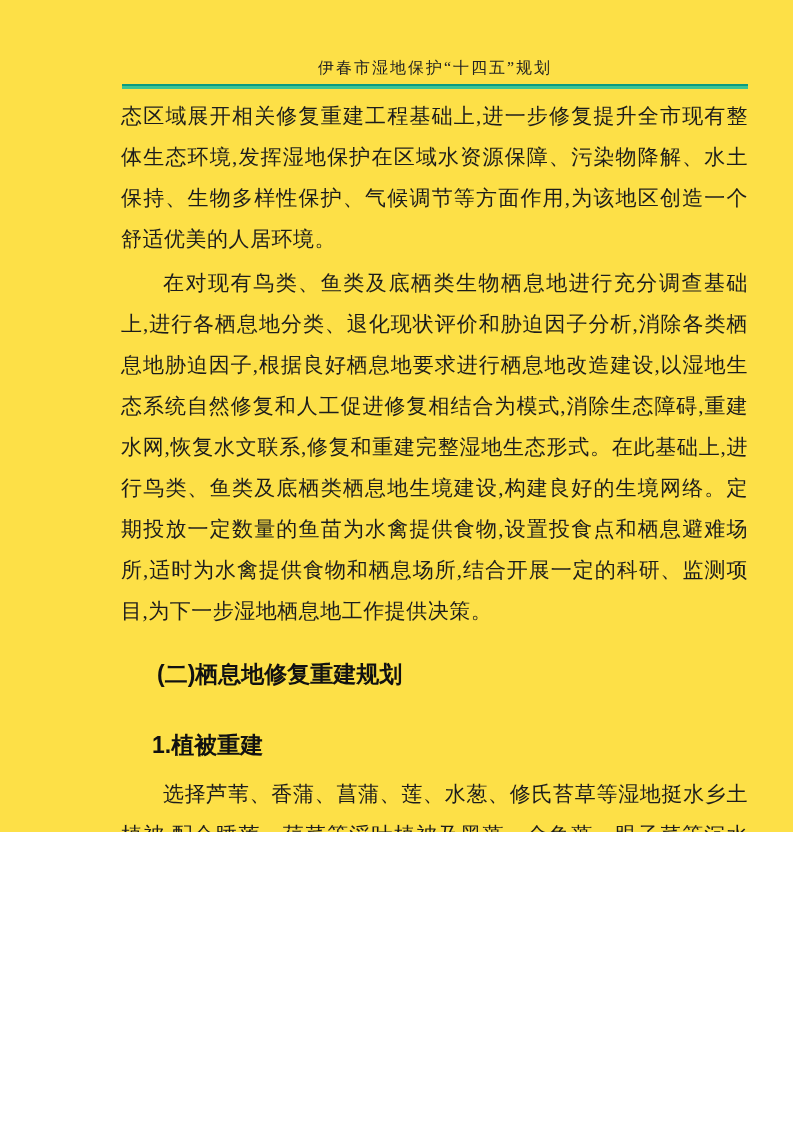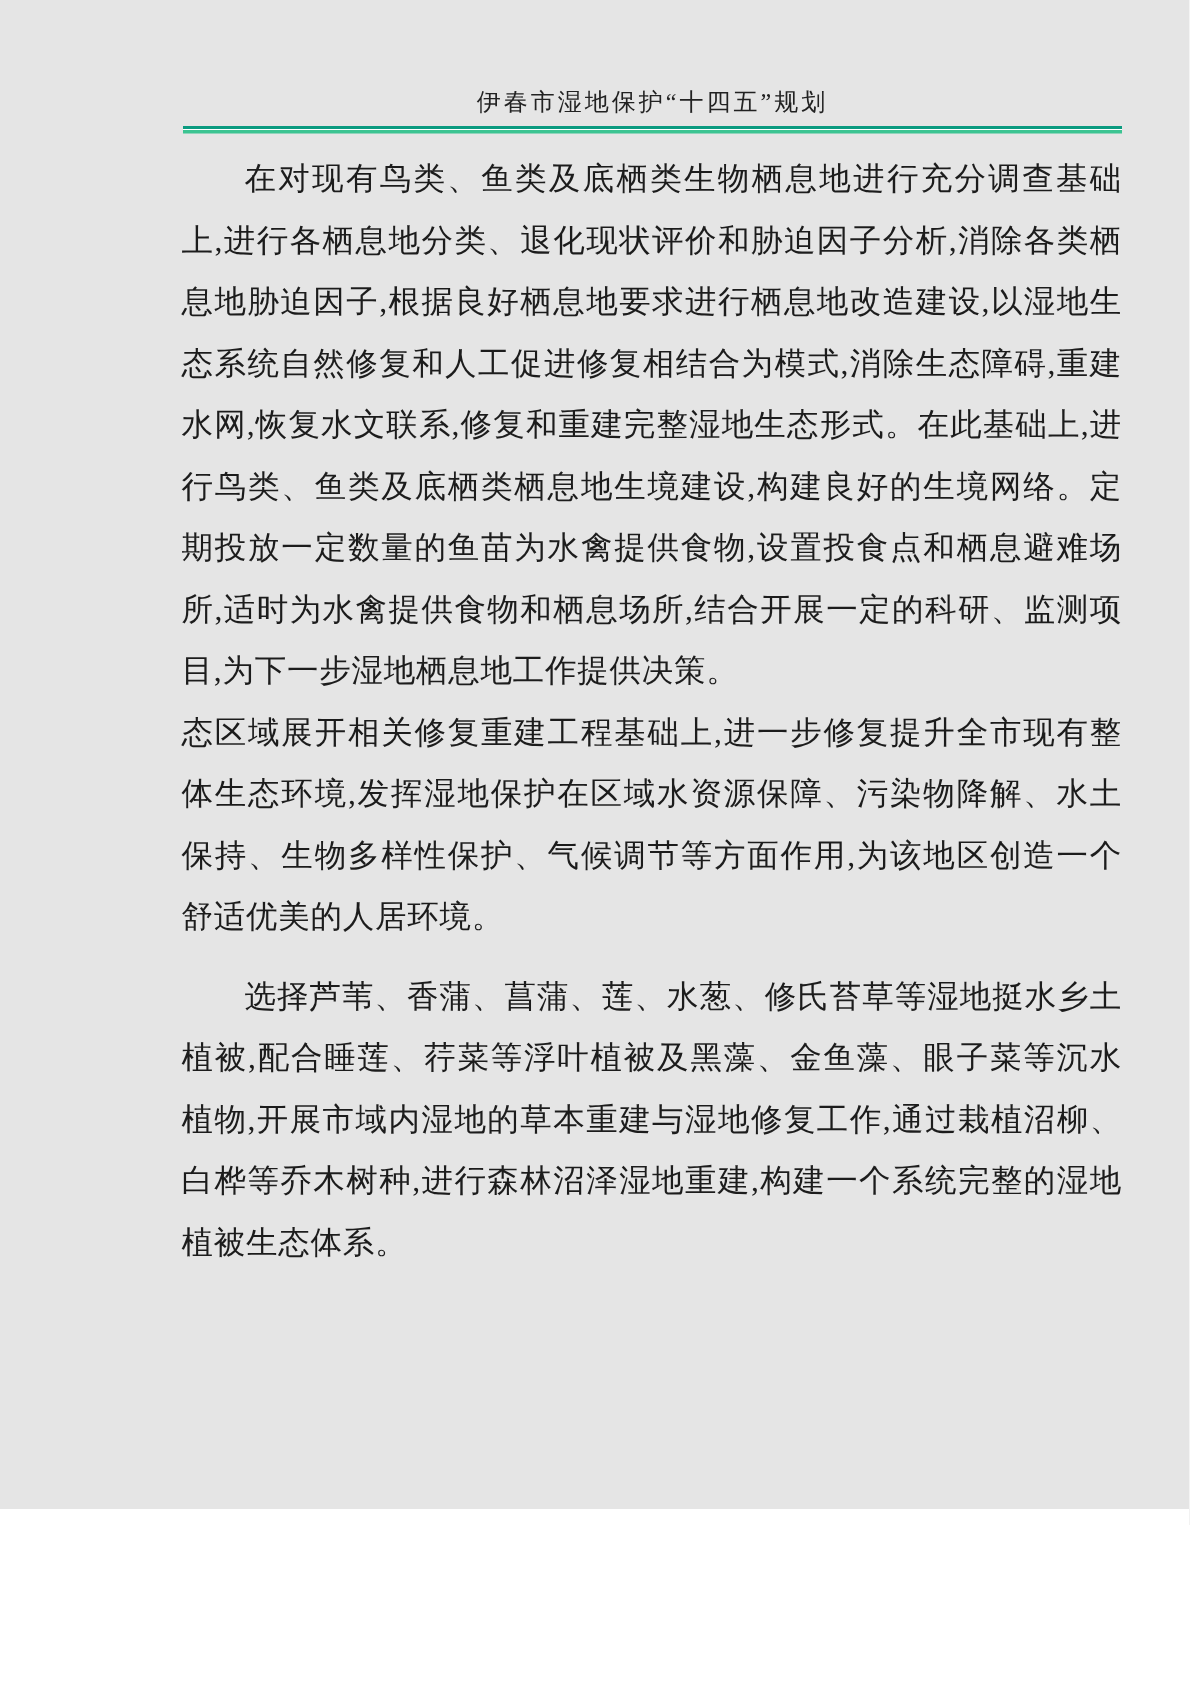--- a/index.html
+++ b/index.html
@@ -3,22 +3,22 @@
 <meta charset="utf-8">
 <style>
   html, body {
     margin: 0;
     padding: 0;
     background: #ffffff;
   }
   .page {
     position: relative;
     width: 793px;
-    height: 1006px;
-    background: #e5e5e5;
+    height: 832px;
+    background: #fde047;
     overflow: hidden;
     font-family: "Liberation Serif", "DejaVu Serif", serif;
     color: #1c1c1c;
   }
   .header {
     position: absolute;
     top: 58px;
     left: 122px;
     width: 626px;
     text-align: center;
@@ -102,25 +102,27 @@
 <div class="page">
 
   <div class="header">
     <span class="header-title">伊春市湿地保护“十四五”规划</span>
   </div>
 
   <div class="header-rule"></div>
 
   <div class="content">
 
+    <p class="body-par">态区域展开相关修复重建工程基础上,进一步修复提升全市现有整体生态环境,发挥湿地保护在区域水资源保障、污染物降解、水土保持、生物多样性保护、气候调节等方面作用,为该地区创造一个舒适优美的人居环境。</p>
+
     <p class="body-par indent par-gap">在对现有鸟类、鱼类及底栖类生物栖息地进行充分调查基础上,进行各栖息地分类、退化现状评价和胁迫因子分析,消除各类栖息地胁迫因子,根据良好栖息地要求进行栖息地改造建设,以湿地生态系统自然修复和人工促进修复相结合为模式,消除生态障碍,重建水网,恢复水文联系,修复和重建完整湿地生态形式。在此基础上,进行鸟类、鱼类及底栖类栖息地生境建设,构建良好的生境网络。定期投放一定数量的鱼苗为水禽提供食物,设置投食点和栖息避难场所,适时为水禽提供食物和栖息场所,结合开展一定的科研、监测项目,为下一步湿地栖息地工作提供决策。</p>
 
-    <p class="body-par">态区域展开相关修复重建工程基础上,进一步修复提升全市现有整体生态环境,发挥湿地保护在区域水资源保障、污染物降解、水土保持、生物多样性保护、气候调节等方面作用,为该地区创造一个舒适优美的人居环境。</p>
+    <h2 class="section-heading">(二)栖息地修复重建规划</h2>
 
-
+    <h3 class="subsection-heading">1.植被重建</h3>
 
     <p class="body-par indent after-heading">选择芦苇、香蒲、菖蒲、莲、水葱、修氏苔草等湿地挺水乡土植被,配合睡莲、荇菜等浮叶植被及黑藻、金鱼藻、眼子菜等沉水植物,开展市域内湿地的草本重建与湿地修复工作,通过栽植沼柳、白桦等乔木树种,进行森林沼泽湿地重建,构建一个系统完整的湿地植被生态体系。</p>
 
   </div>
 
   <div class="footer">
     <span class="footer-page-label">第 60 页</span>
   </div>
 
 </div>

